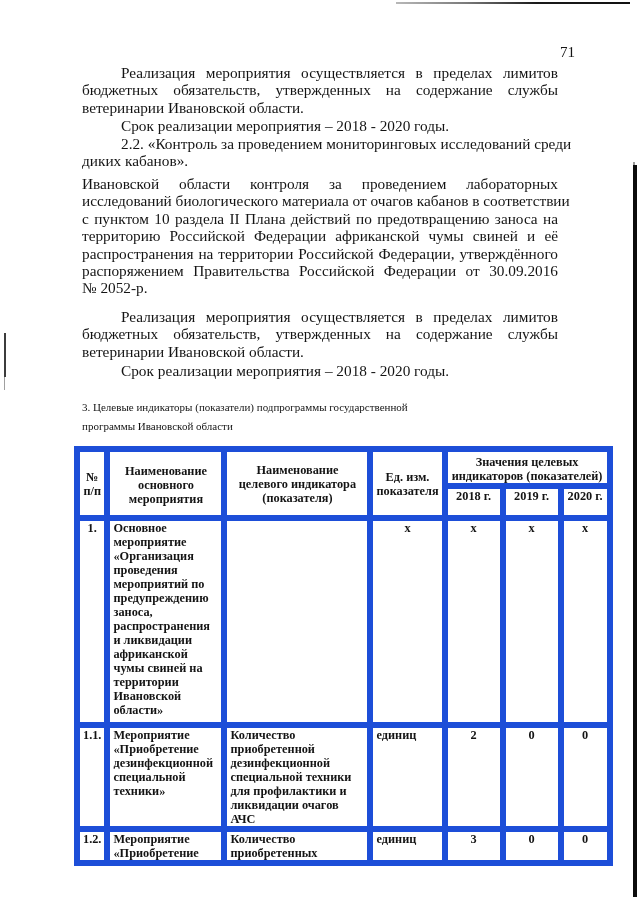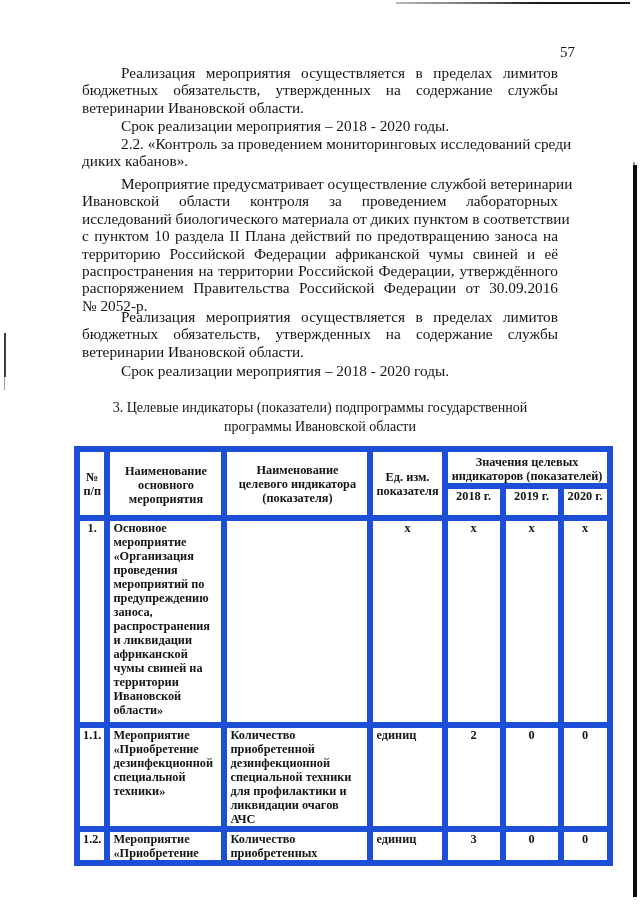--- a/index.html
+++ b/index.html
@@ -34,21 +34,21 @@
   }
   .para {
     position: absolute; left: 82px; width: 476px;
     font-size: 15.3px; line-height: 17.4px;
     text-align: justify;
   }
   .line { display: block; text-align: justify; text-align-last: justify; white-space: nowrap; }
   .line.last { text-align-last: left; }
   .heading {
     position: absolute; left: 82px; width: 476px; top: 398px;
-    font-size: 14px; line-height: 19px; text-align: center;
+    font-size: 11px; line-height: 19px; 
   }
   table.ind-table {
     position: absolute; left: 74px; top: 446px;
     border-collapse: collapse; font-size: 12.3px; line-height: 14px;
     table-layout: fixed;
   }
   table.ind-table td, table.ind-table th {
     border: 6px solid #1d4ed8; padding: 0 3px; vertical-align: top;
     font-weight: bold;
   }
@@ -57,41 +57,40 @@
 </style>
 </head>
 <body>
 
 <div class="scan-top"></div>
 <div class="scan-right-fade"></div>
 <div class="scan-right"></div>
 <div class="scan-left"></div>
 <div class="scan-left2"></div>
 
-<div class="page-num">57</div>
+<div class="page-num">71</div>
 
 <div class="para" style="top:64px;">
   <span class="line" style="padding-left:39px;">Реализация мероприятия осуществляется в пределах лимитов</span>
   <span class="line">бюджетных обязательств,  утвержденных на содержание службы</span>
   <span class="line last">ветеринарии Ивановской области.</span>
 </div>
 
 <div class="para" style="top:117px;">
   <span class="line last" style="padding-left:39px;">Срок реализации мероприятия – 2018 - 2020 годы.</span>
 </div>
 
 <div class="para" style="top:135px;">
   <span class="line" style="padding-left:39px;">2.2. «Контроль за проведением мониторинговых исследований среди</span>
   <span class="line last">диких кабанов».</span>
 </div>
 
 <div class="para" style="top:175px;">
-  <span class="line" style="padding-left:39px;">Мероприятие предусматривает осуществление службой ветеринарии</span>
   <span class="line">Ивановской области контроля за проведением лабораторных</span>
-  <span class="line">исследований биологического материала от диких пунктом в соответствии</span>
+  <span class="line">исследований биологического материала от очагов кабанов в соответствии</span>
   <span class="line">с пунктом 10 раздела II Плана действий по предотвращению заноса на</span>
   <span class="line">территорию Российской Федерации африканской чумы свиней и её</span>
   <span class="line">распространения на территории Российской Федерации, утверждённого</span>
   <span class="line">распоряжением Правительства Российской Федерации от 30.09.2016</span>
   <span class="line last">№ 2052-р.</span>
 </div>
 
 <div class="para" style="top:308px;">
   <span class="line" style="padding-left:39px;">Реализация мероприятия осуществляется в пределах лимитов</span>
   <span class="line">бюджетных обязательств,  утвержденных на содержание службы</span>

